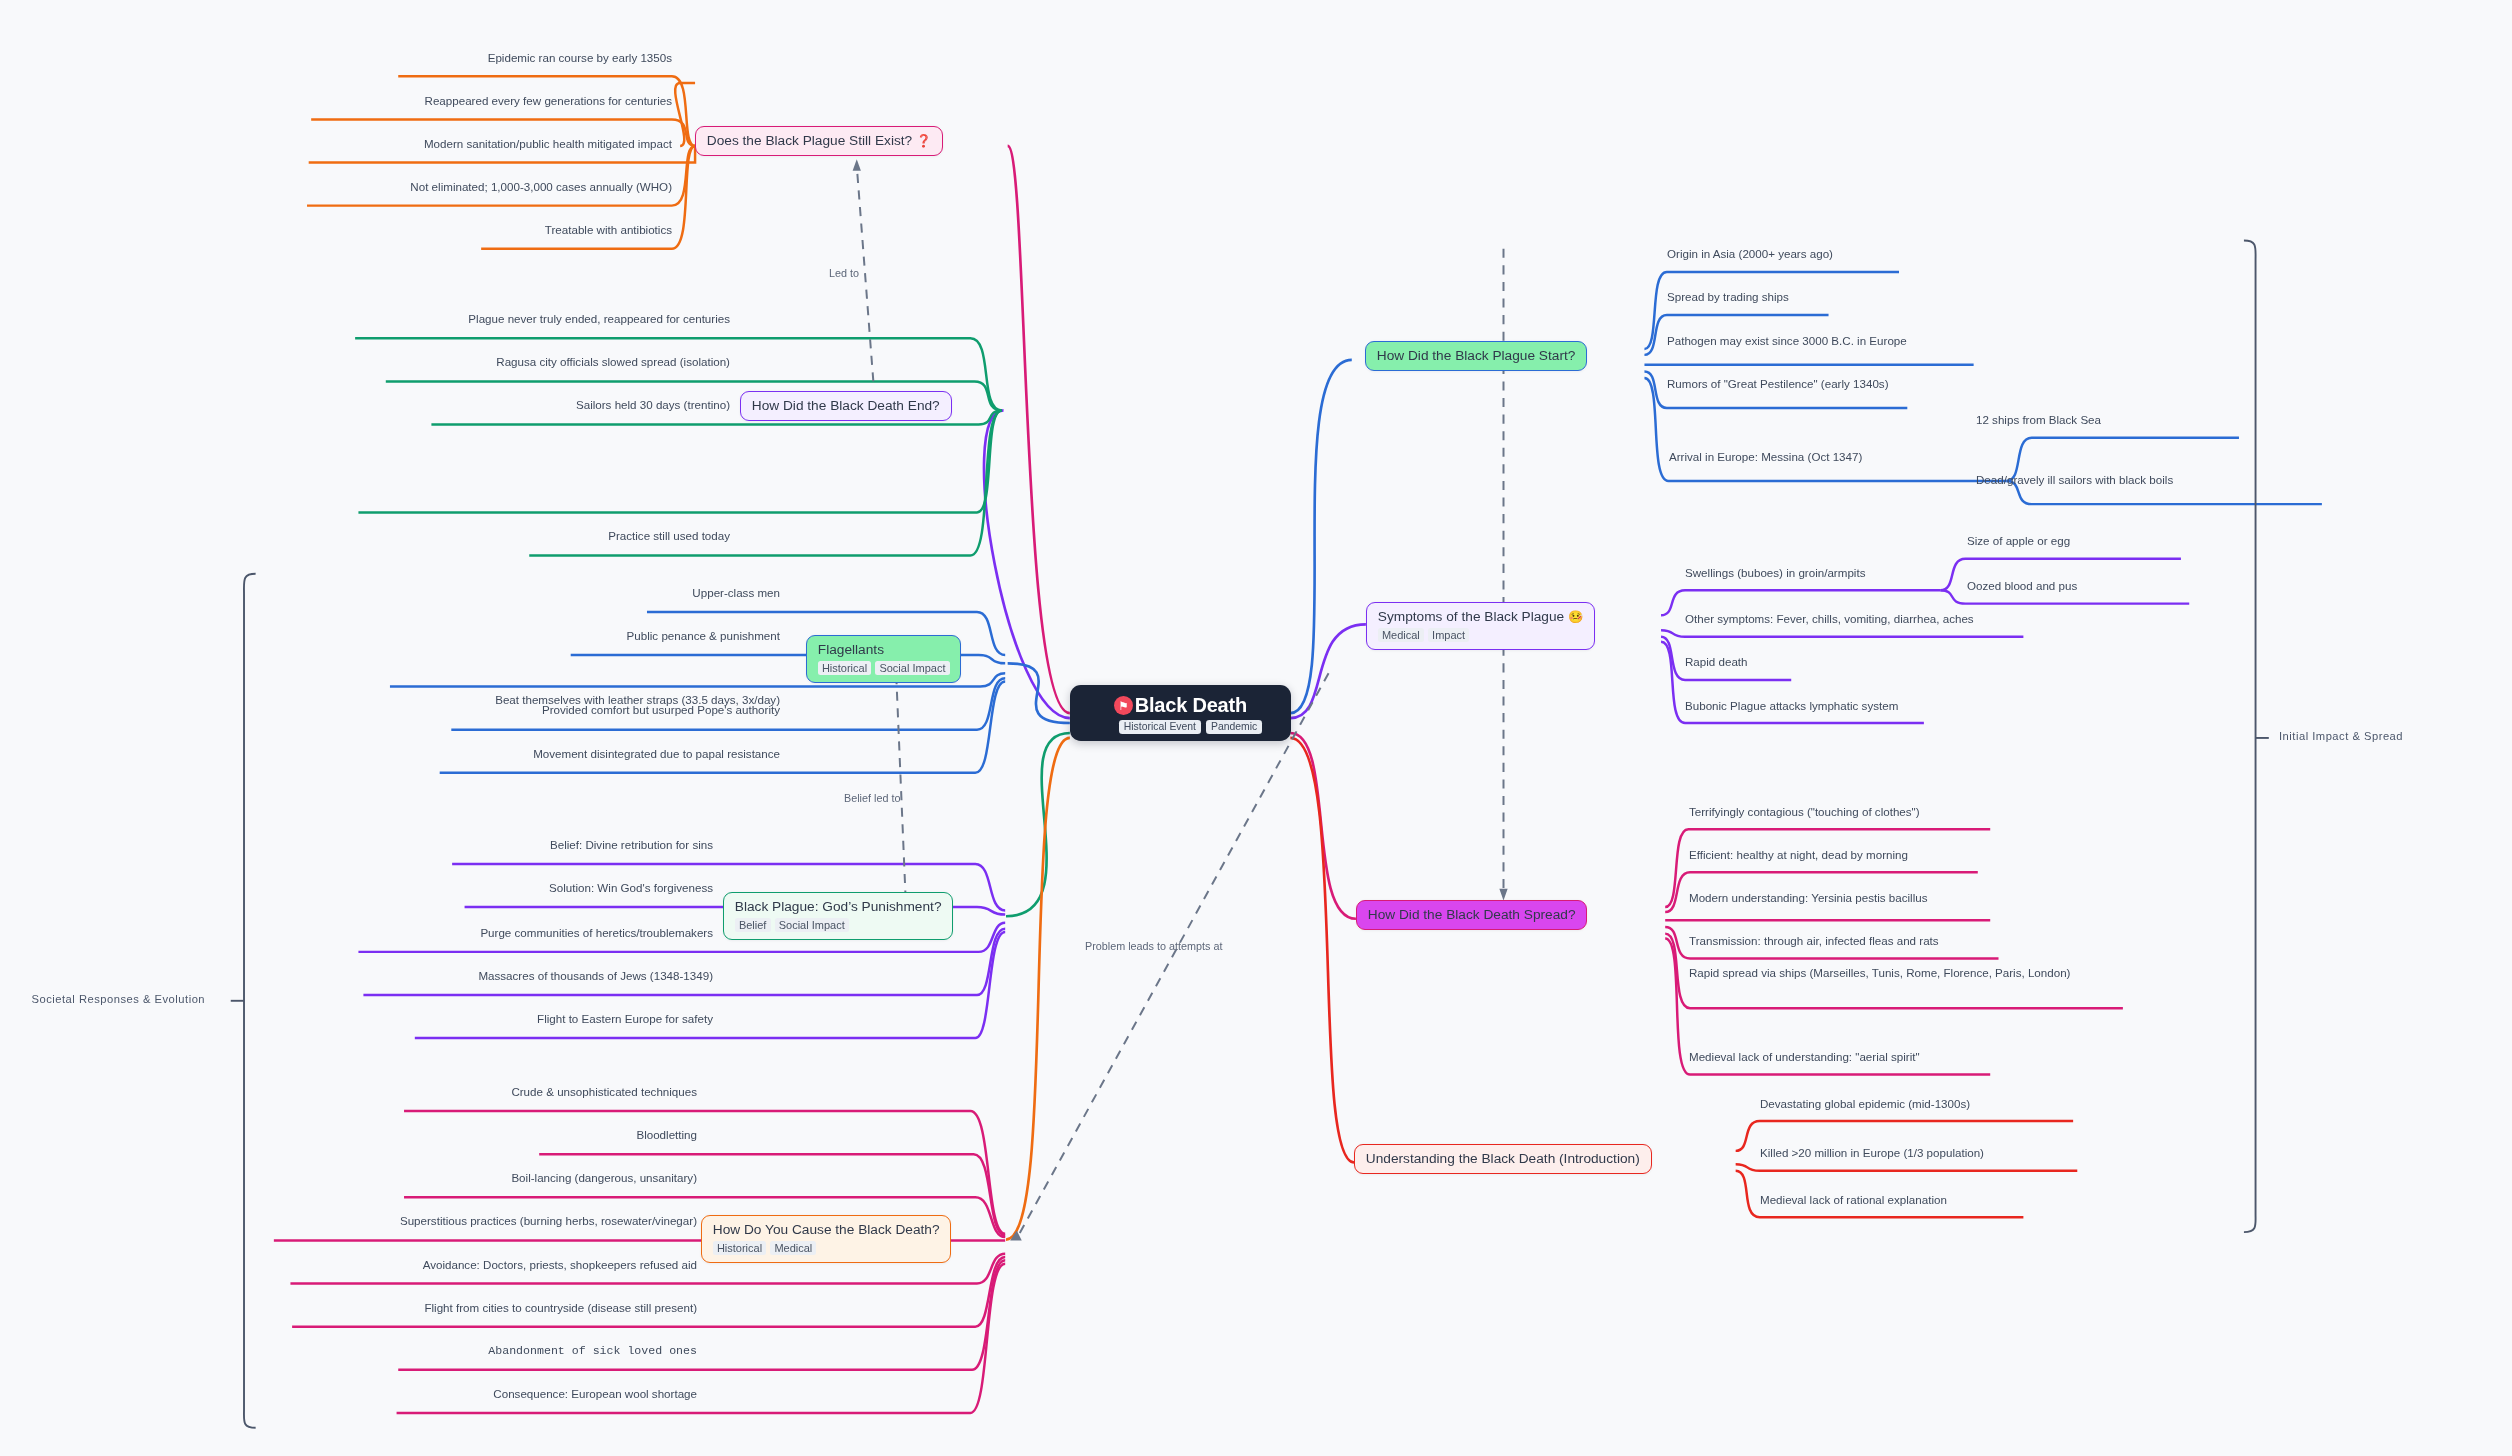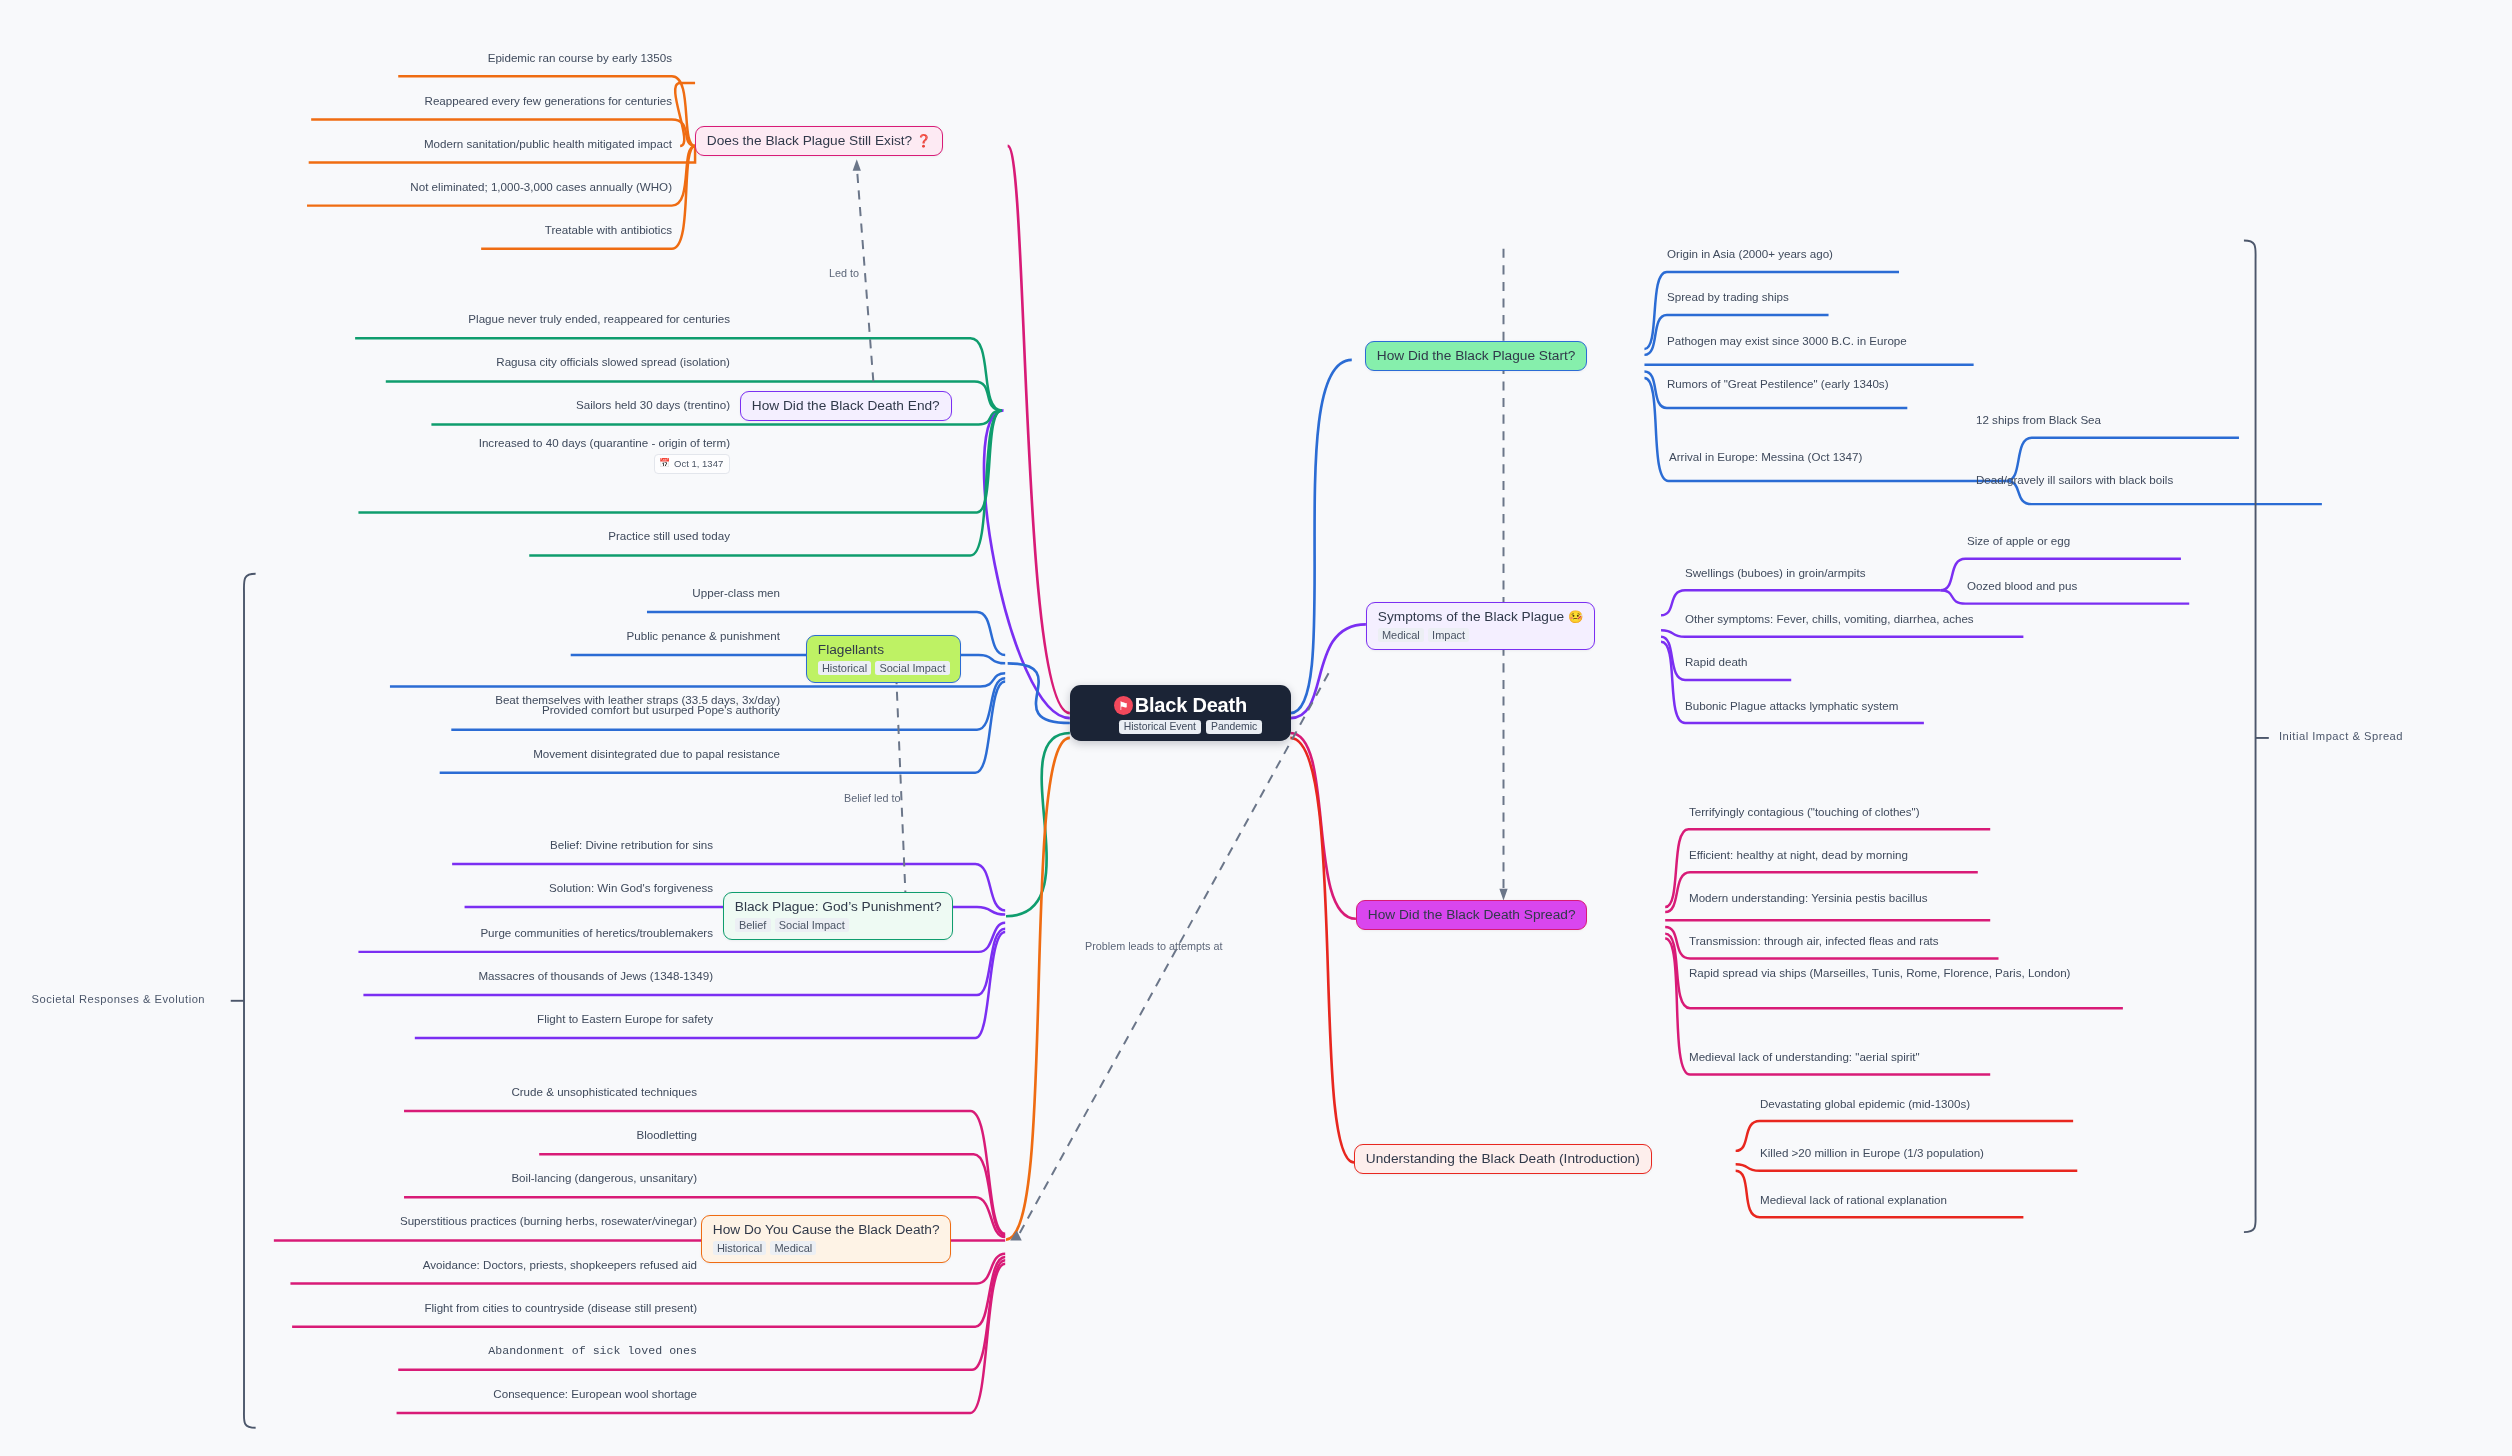--- a/index.html
+++ b/index.html
@@ -235,30 +235,23 @@
   <div class="leaf l" style="left:191px; top:136px; width:481px;">Modern sanitation/public health mitigated impact</div>
   <div class="leaf l" style="left:191px; top:179px; width:481px;">Not eliminated; 1,000-3,000 cases annually (WHO)</div>
   <div class="leaf l" style="left:191px; top:222px; width:481px;">Treatable with antibiotics</div>
 
   <div class="branch" style="left:740px; top:391px; border-color:#7b2ff2; background:#f4efff;">
     <div class="btitle">How Did the Black Death End?</div>
   </div>
   <div class="leaf l" style="left:232px; top:311px; width:498px;">Plague never truly ended, reappeared for centuries</div>
   <div class="leaf l" style="left:232px; top:354px; width:498px;">Ragusa city officials slowed spread (isolation)</div>
   <div class="leaf l" style="left:232px; top:397px; width:498px;">Sailors held 30 days (trentino)</div>
-  <div class="leaf l" style="left:232px; top:435px; width:498px;">
-    <div>Increased to 40 days (quarantine - origin of term)</div>
-    <span class="datechip">
-      <span class="cal">📅</span>
-      <span>Oct 1, 1347</span>
-    </span>
-  </div>
   <div class="leaf l" style="left:232px; top:528px; width:498px;">Practice still used today</div>
 
-  <div class="branch" style="left:806px; top:635px; border-color:#2b6cd4; background:#bef264;">
+  <div class="branch" style="left:806px; top:635px; border-color:#2b6cd4; background:#86efac;">
     <div class="btitle">Flagellants</div>
     <div class="btags">
       <span class="btag">Historical</span>
       <span class="btag">Social Impact</span>
     </div>
   </div>
   <div class="leaf l" style="left:249px; top:585px; width:531px;">Upper-class men</div>
   <div class="leaf l" style="left:249px; top:628px; width:531px;">Public penance &amp; punishment</div>
   <div class="leaf l" style="left:249px; top:692px; width:531px;">Beat themselves with leather straps (33.5 days, 3x/day)</div>
   <div class="leaf l" style="left:249px; top:702px; width:531px;">Provided comfort but usurped Pope's authority</div>

